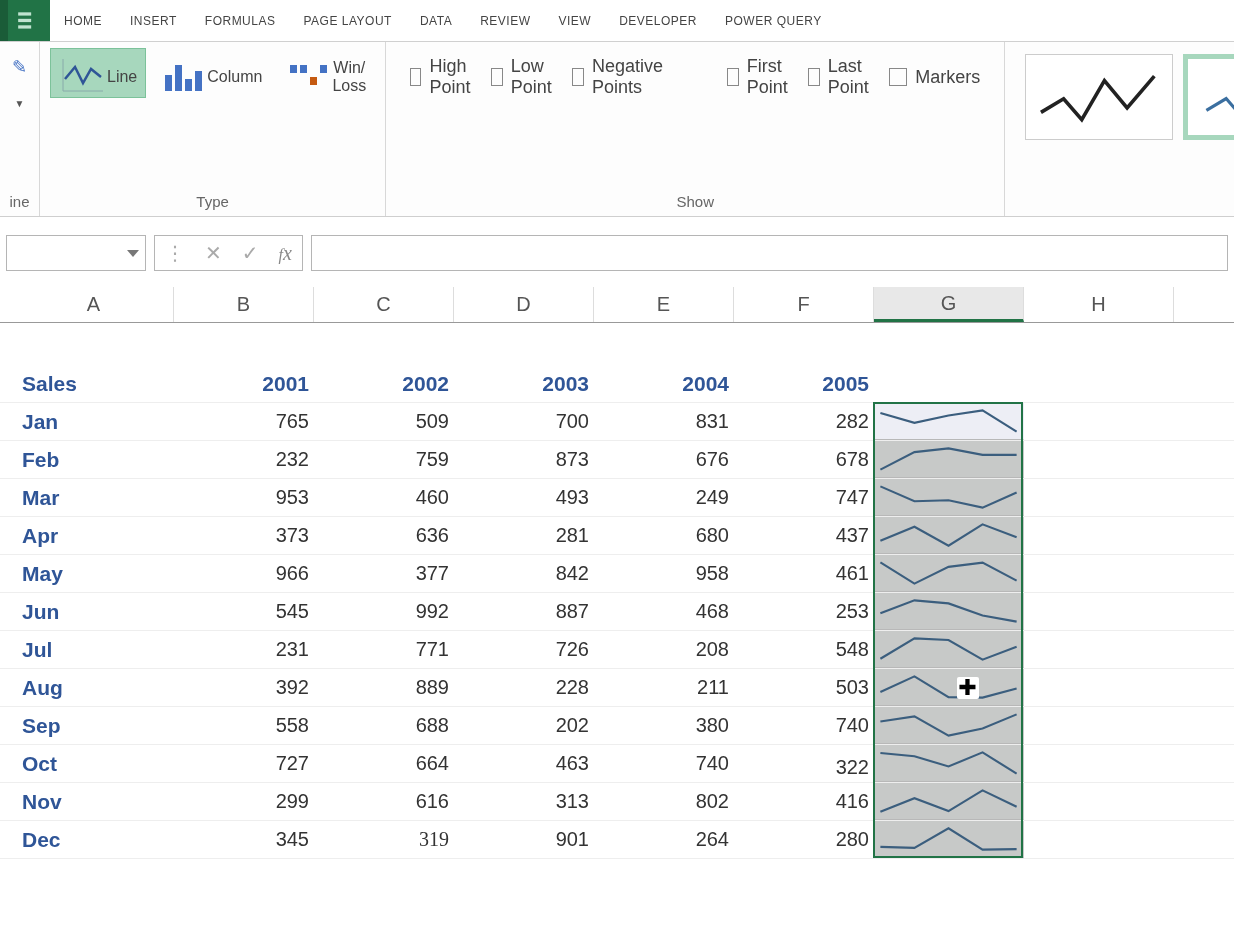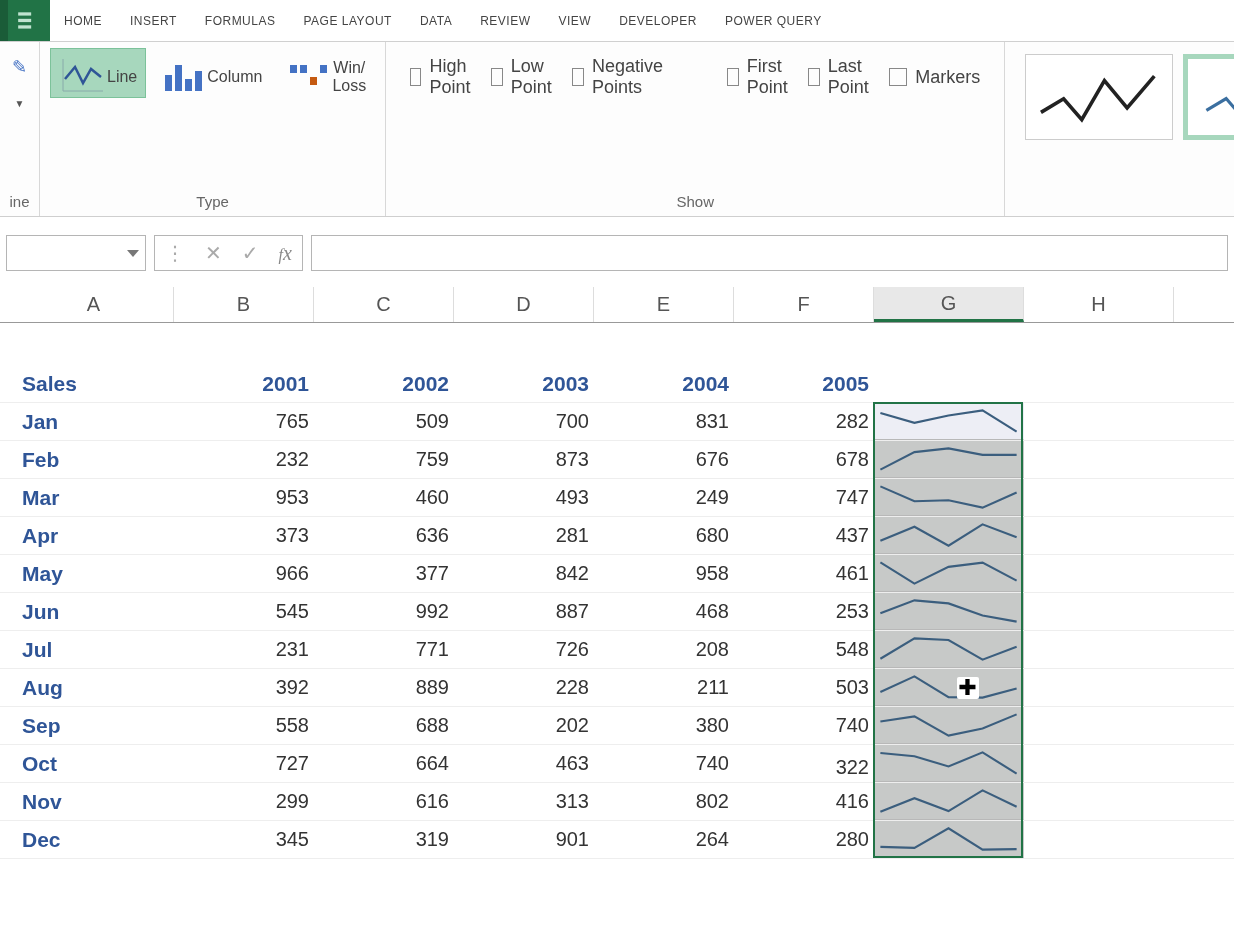--- a/index.html
+++ b/index.html
@@ -475,21 +475,21 @@
         <svg class="spark" viewBox="0 0 140 32">
           <polyline points="6,26 38,13.395626242544731 70,25.443339960238568 102,6 134,21.347912524850894" fill="none" stroke="#3b5e7e" stroke-width="2"></polyline>
         </svg>
       </div>
       <div class="gcell " style="width: 150px;"></div>
     </div>
     <div class="grow">
       <div style="width: 14px;"></div>
       <div class="gcell hdr-blue" style="width: 160px;">Dec</div>
       <div class="gcell num" style="width: 140px;">345</div>
-      <div class="gcell num" style="width: 140px;">319</div>
+      <div class="gcell num" style="width: 140px; font-family: Liberation Serif, serif;">319</div>
       <div class="gcell num" style="width: 140px;">901</div>
       <div class="gcell num" style="width: 140px;">264</div>
       <div class="gcell num" style="width: 140px;">280</div>
       <div class="gcell sparkcell" style="width: 150px;">
         <svg class="spark" viewBox="0 0 140 32">
           <polyline points="6,23.456828885400313 38,24.27315541601256 70,6 102,26 134,25.497645211930926" fill="none" stroke="#3b5e7e" stroke-width="2"></polyline>
         </svg>
       </div>
       <div class="gcell " style="width: 150px;"></div>
     </div>

